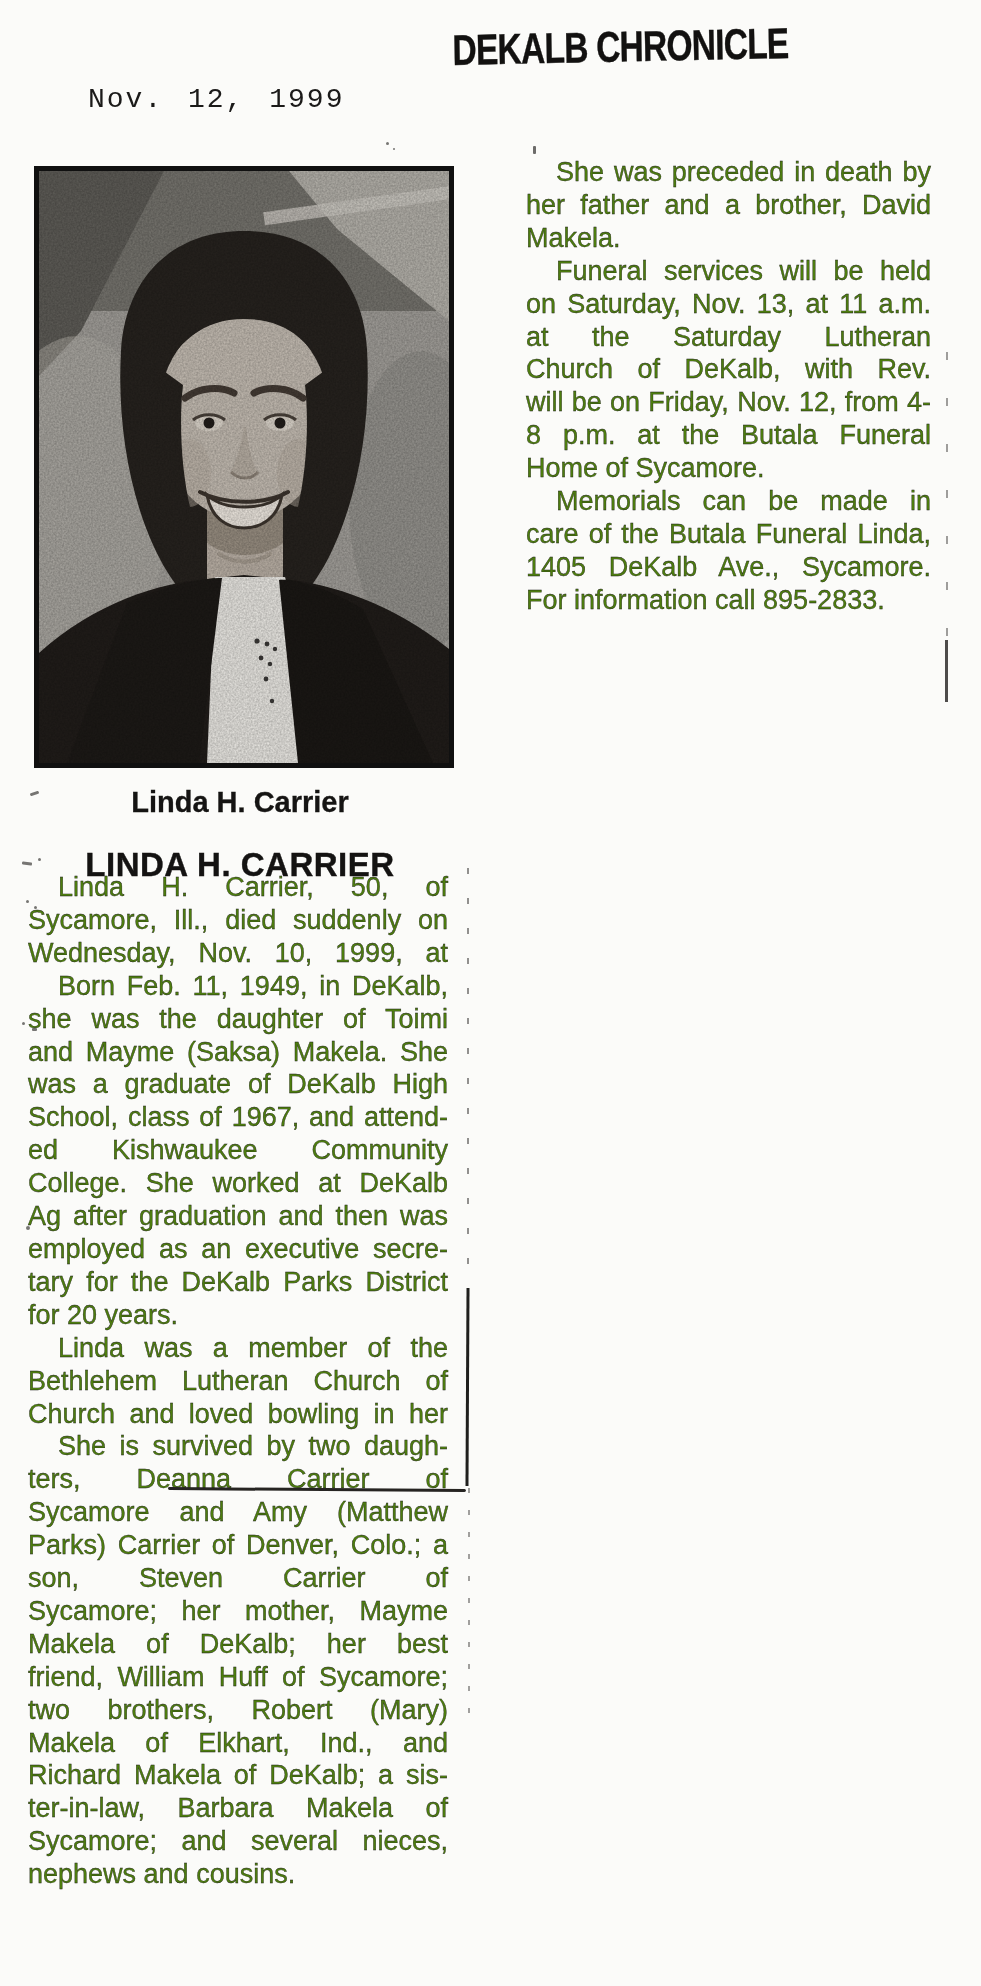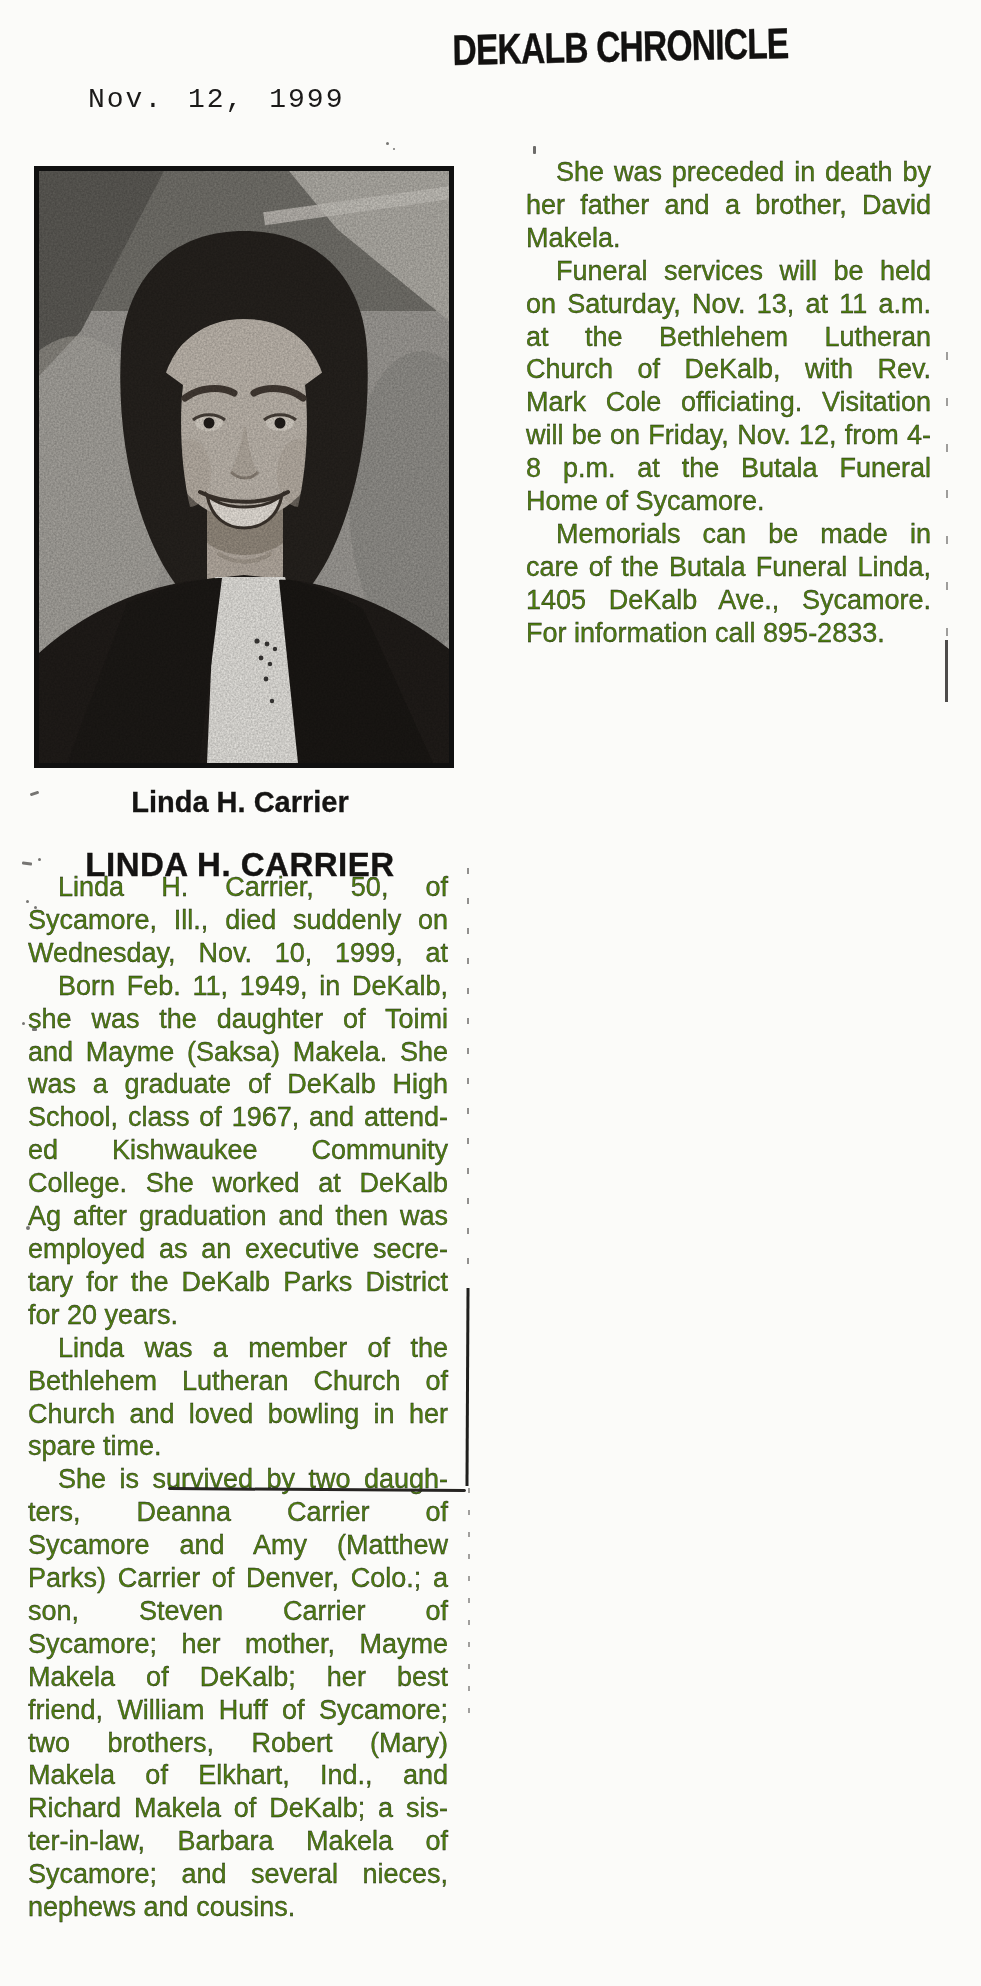--- a/index.html
+++ b/index.html
@@ -182,21 +182,20 @@
       <div class="tline">School, class of 1967, and attend-</div>
       <div class="tline">ed Kishwaukee Community</div>
       <div class="tline">College. She worked at DeKalb</div>
       <div class="tline">Ag after graduation and then was</div>
       <div class="tline">employed as an executive secre-</div>
       <div class="tline">tary for the DeKalb Parks District</div>
       <div class="tline tlast">for 20 years.</div>
       <div class="tline tindent">Linda was a member of the</div>
       <div class="tline">Bethlehem Lutheran Church of</div>
       <div class="tline">Church and loved bowling in her</div>
-      <div class="tline tlast">spare time.</div>
       <div class="tline tindent">She is survived by two daugh-</div>
       <div class="tline">ters, Deanna Carrier of</div>
       <div class="tline">Sycamore and Amy (Matthew</div>
       <div class="tline">Parks) Carrier of Denver, Colo.; a</div>
       <div class="tline">son, Steven Carrier of</div>
       <div class="tline">Sycamore; her mother, Mayme</div>
       <div class="tline">Makela of DeKalb; her best</div>
       <div class="tline">friend, William Huff of Sycamore;</div>
       <div class="tline">two brothers, Robert (Mary)</div>
       <div class="tline">Makela of Elkhart, Ind., and</div>
@@ -204,23 +203,22 @@
       <div class="tline">ter-in-law, Barbara Makela of</div>
       <div class="tline">Sycamore; and several nieces,</div>
       <div class="tline tlast">nephews and cousins.</div>
     </div>
   <div class="textcol" id="right-col">
       <div class="tline tindent">She was preceded in death by</div>
       <div class="tline">her father and a brother, David</div>
       <div class="tline tlast">Makela.</div>
       <div class="tline tindent">Funeral services will be held</div>
       <div class="tline">on Saturday, Nov. 13, at 11 a.m.</div>
-      <div class="tline">at the Bethlehem Lutheran</div>
+      <div class="tline">at the Saturday Lutheran</div>
       <div class="tline">Church of DeKalb, with Rev.</div>
-      <div class="tline">Mark Cole officiating. Visitation</div>
       <div class="tline">will be on Friday, Nov. 12, from 4-</div>
       <div class="tline">8 p.m. at the Butala Funeral</div>
       <div class="tline tlast">Home of Sycamore.</div>
       <div class="tline tindent">Memorials can be made in</div>
       <div class="tline">care of the Butala Funeral Linda,</div>
       <div class="tline">1405 DeKalb Ave., Sycamore.</div>
       <div class="tline tlast">For information call 895-2833.</div>
     </div>
 
   <div class="artifact underline-stroke"></div>

